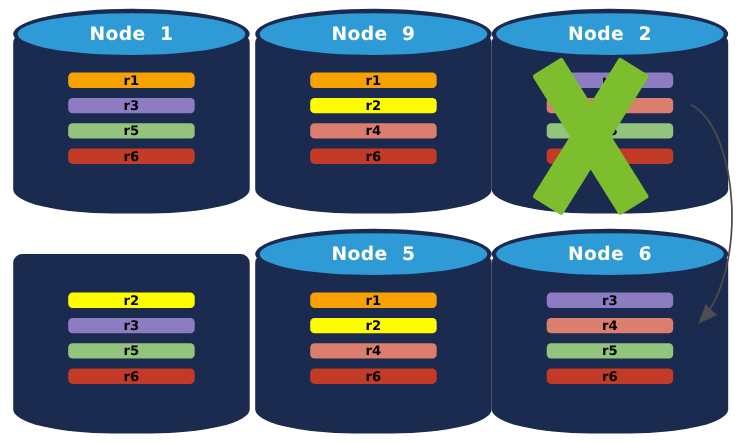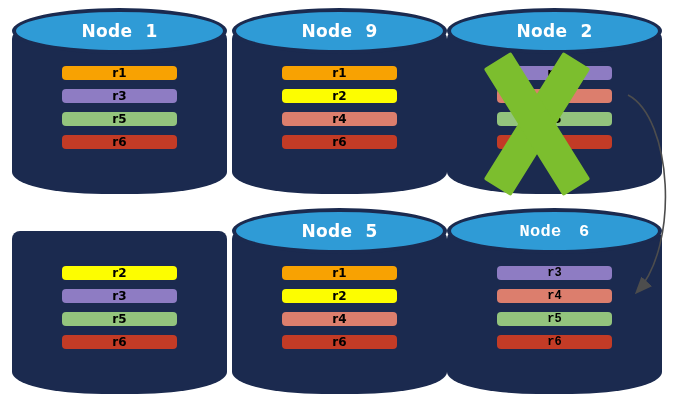--- a/index.html
+++ b/index.html
@@ -159,21 +159,21 @@
         <span class="node-title">Node 5</span>
       </div>
       <div class="bars">
         <div class="bar" style="background: rgb(248, 162, 2);">r1</div>
         <div class="bar" style="background: rgb(253, 253, 0);">r2</div>
         <div class="bar" style="background: rgb(220, 126, 109);">r4</div>
         <div class="bar" style="background: rgb(195, 59, 38);">r6</div>
       </div>
 
     </div>
-    <div class="cylinder" style="left: 447px; top: 208px; font-family: Liberation Mono, monospace;">
+    <div class="cylinder" style="left: 447px; top: 208px;">
       <div class="cyl-body"></div>
       <div class="cyl-top">
         <span class="node-title">Node 6</span>
       </div>
       <div class="bars">
         <div class="bar" style="background: rgb(142, 124, 195);">r3</div>
         <div class="bar" style="background: rgb(220, 126, 109);">r4</div>
         <div class="bar" style="background: rgb(147, 196, 125);">r5</div>
         <div class="bar" style="background: rgb(195, 59, 38);">r6</div>
       </div>

